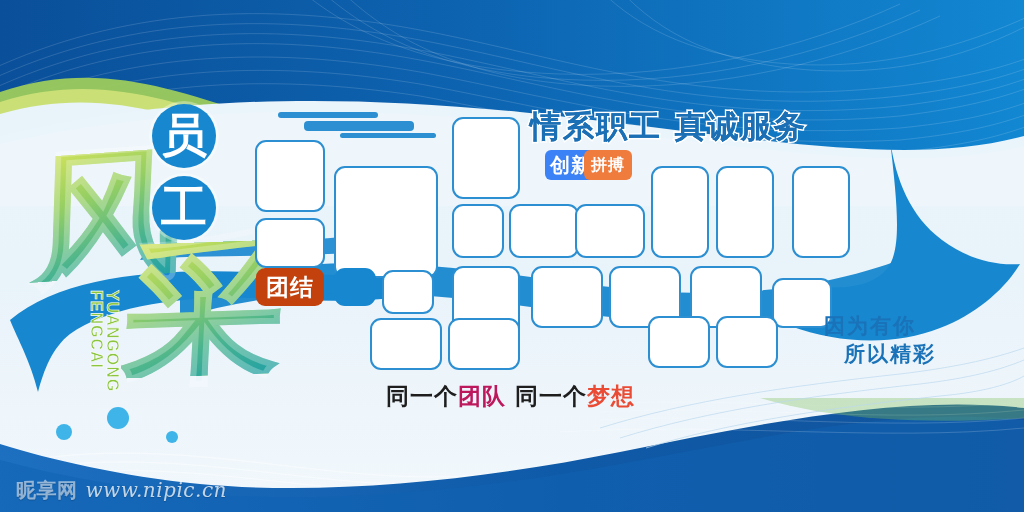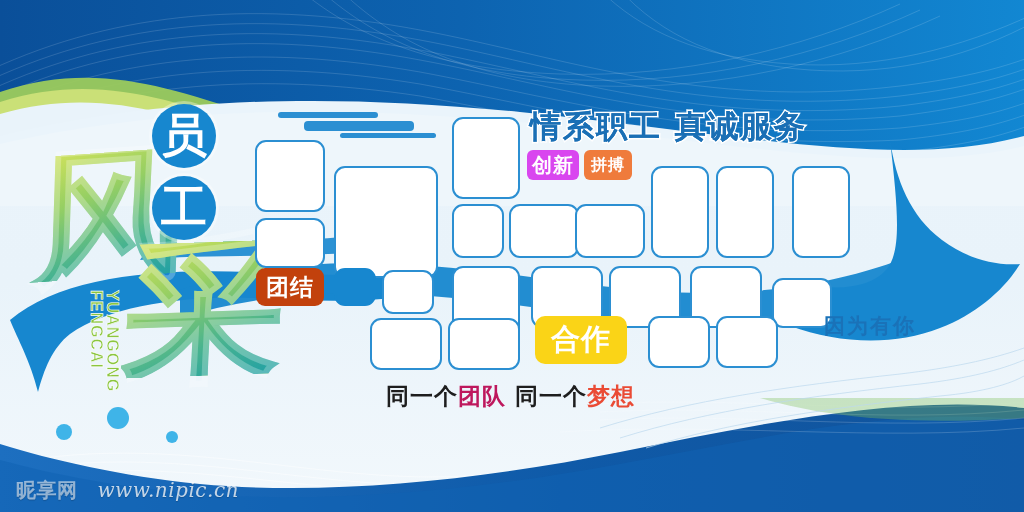--- a/index.html
+++ b/index.html
@@ -143,21 +143,21 @@
   
   .wm{
     position:absolute; left:16px; bottom:8px;
     font-family:"DejaVu Serif", serif;
     font-size:20px; font-style:italic;
     color:rgba(255,255,255,.75);
     letter-spacing:.5px; white-space:nowrap;
     text-shadow:0 1px 1px rgba(0,0,0,.18);
   }
   .wm .cn{ font-family:"DejaVu Sans", sans-serif; font-style:normal; font-weight:700;
-           color:rgba(255,255,255,.55); margin-right:20px; }
+           color:rgba(255,255,255,.55); margin-right:8px; }
   .idtag{
     position:absolute; right:0px; top:471px;
     padding:3px 10px 4px;
     background:rgba(13,60,110,.42);
     color:#ffffff;
     font-family:"DejaVu Sans", sans-serif;
     font-size:12.5px; letter-spacing:.2px; white-space:nowrap;
   }
 </style>
 </head>
@@ -311,26 +311,26 @@
       <div class="frame" style="left: 690px; top: 266px; width: 72px; height: 62px;"></div>
       <div class="frame" style="left: 772px; top: 278px; width: 60px; height: 50px;"></div>
       <div class="frame solid" style="left: 334px; top: 268px; width: 42px; height: 38px;"></div>
       <div class="frame" style="left: 382px; top: 270px; width: 52px; height: 44px;"></div>
       <div class="frame" style="left: 370px; top: 318px; width: 72px; height: 52px;"></div>
       <div class="frame" style="left: 448px; top: 318px; width: 72px; height: 52px;"></div>
       <div class="frame" style="left: 648px; top: 316px; width: 62px; height: 52px;"></div>
       <div class="frame" style="left: 716px; top: 316px; width: 62px; height: 52px;"></div>
     </div>
 
-  <div class="badge" id="b-chuangxin" style="background: #d946ef;">创新</div>
+  <div class="badge" id="b-chuangxin" style="background: #3b82f6; margin-left: 18px;">创新</div>
   <div class="badge" id="b-pinbo" style="background: rgb(239, 123, 60);">拼搏</div>
   <div class="badge" id="b-tuanjie" style="background: #c2410c;">团结</div>
-  <div class="badge" id="b-hezuo" style="background: rgb(250, 212, 23);">合作</div>
 
   <div class="slogan-r" id="sl-1">因为有你</div>
+  <div class="slogan-r" id="sl-2">所以精彩</div>
 
   <div class="slogan-b">
     <span>同一个</span><span class="hl1">团队</span><span> 同一个</span><span class="hl2">梦想</span>
   </div>
 
   <div id="dots">
       <div class="dot" style="left: 56px; top: 424px; width: 16px; height: 16px;"></div>
       <div class="dot" style="left: 107px; top: 407px; width: 22px; height: 22px;"></div>
       <div class="dot" style="left: 166px; top: 431px; width: 12px; height: 12px;"></div>
     </div>

